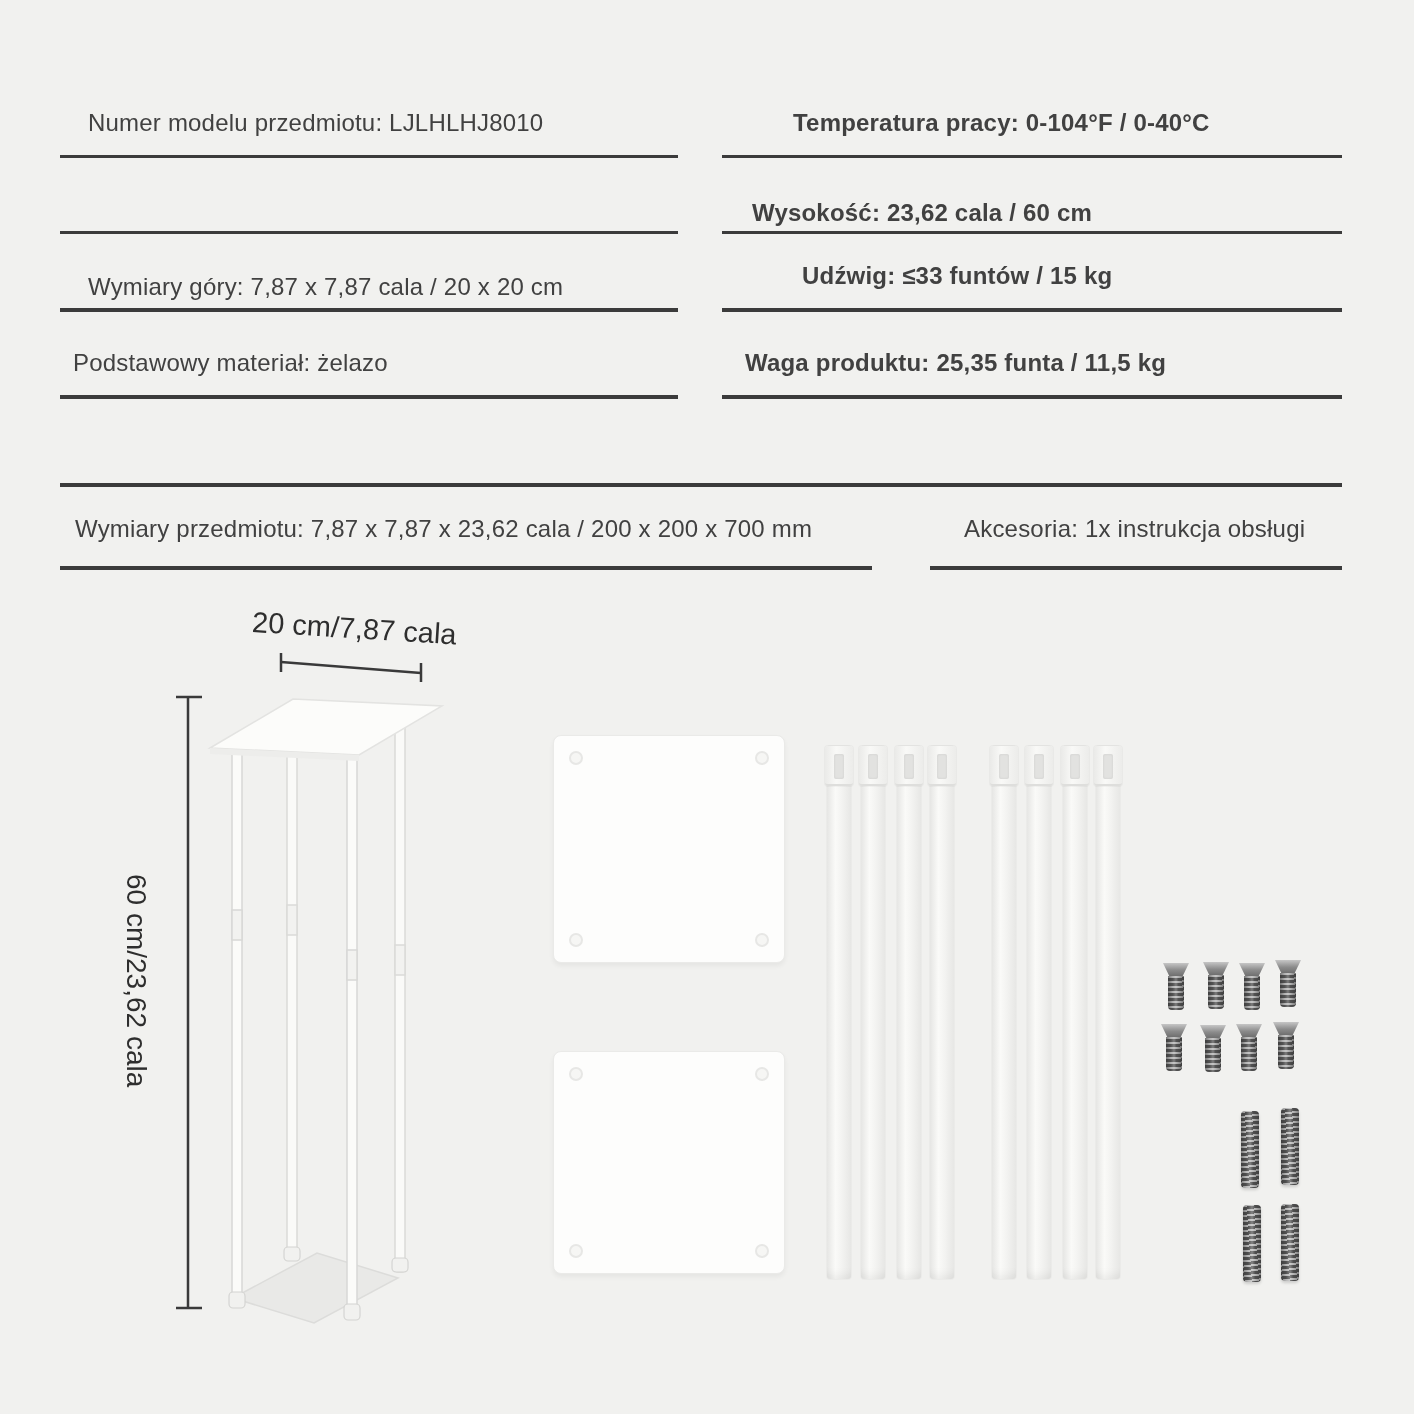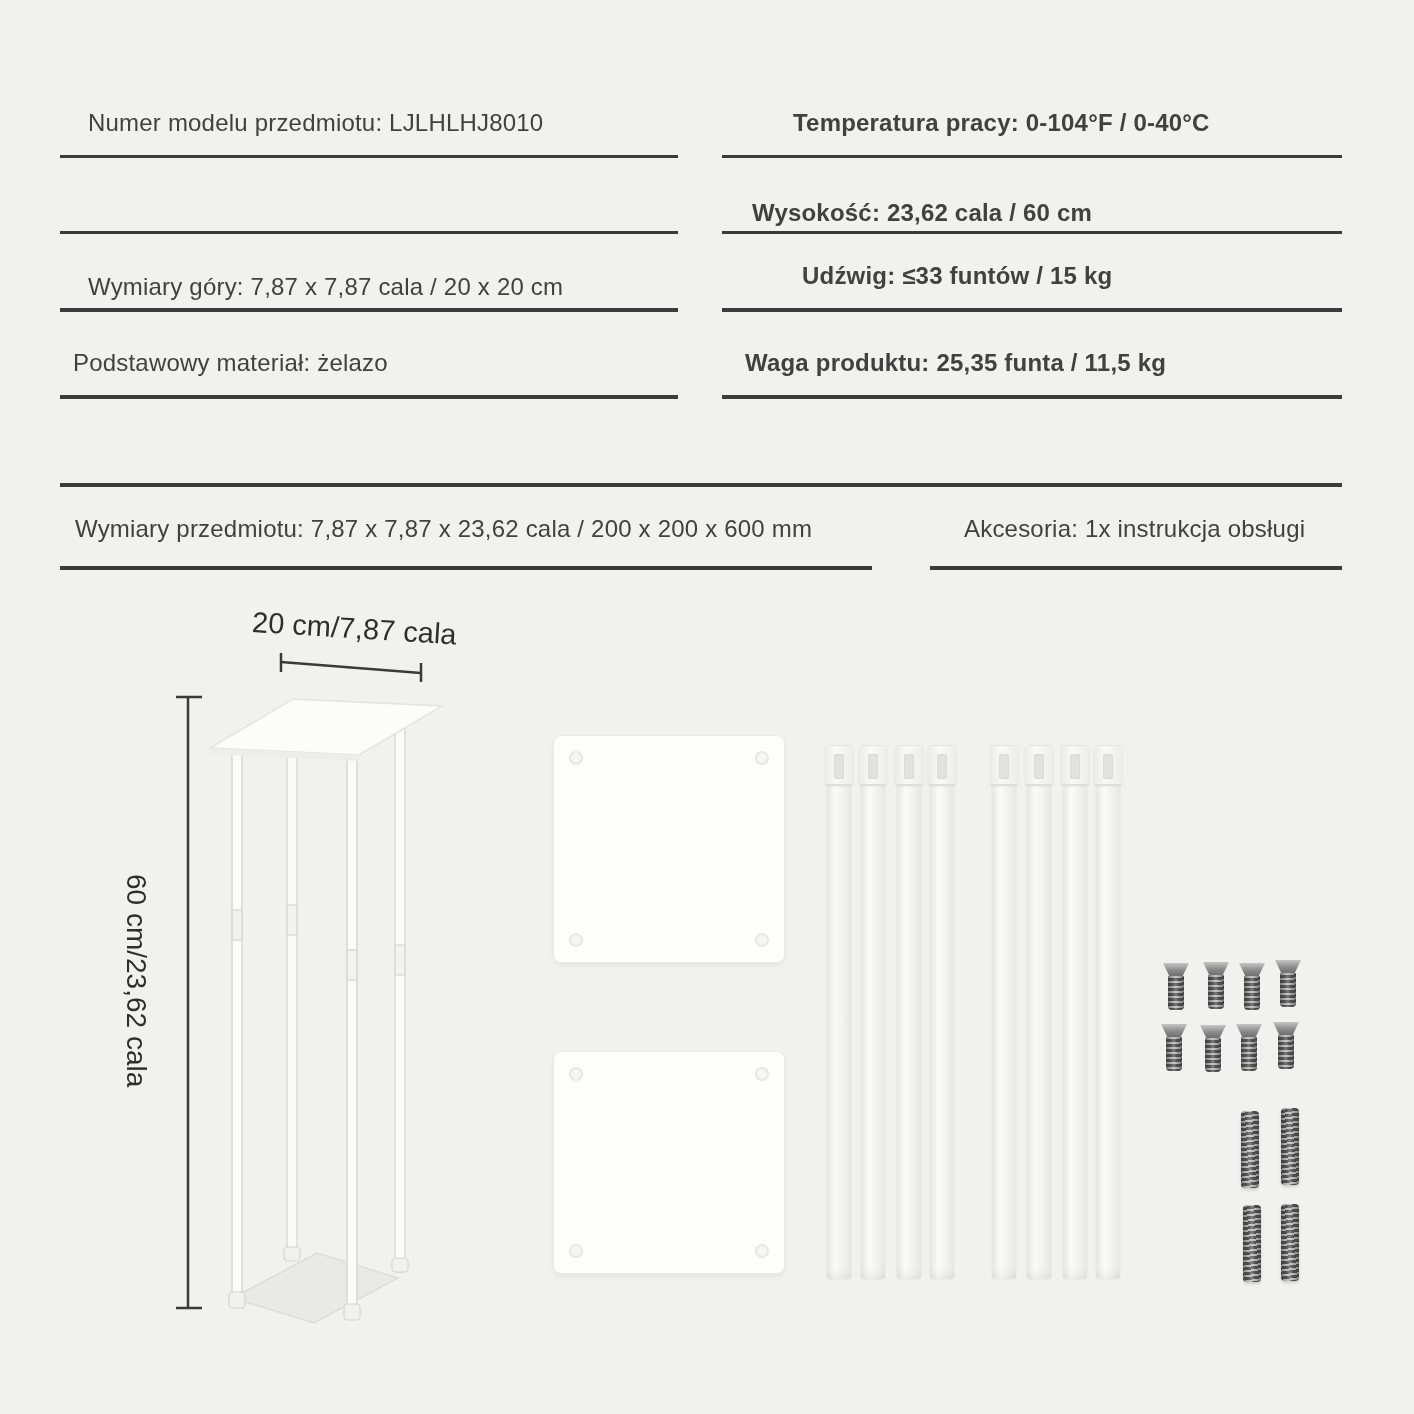--- a/index.html
+++ b/index.html
@@ -101,21 +101,21 @@
   <div class="rule" style="left:60px;top:308px;width:618px;"></div>
   <div class="rule" style="left:722px;top:308px;width:620px;"></div>
 
   <div class="cell cl" style="top:340px;padding-left:13px;">Podstawowy materiał: żelazo</div>
   <div class="cell cr" style="top:340px;padding-left:23px;">Waga produktu: 25,35 funta / 11,5 kg</div>
   <div class="rule" style="left:60px;top:395px;width:618px;"></div>
   <div class="rule" style="left:722px;top:395px;width:620px;"></div>
 
   <div class="rule" style="left:60px;top:483px;width:1282px;"></div>
 
-  <div class="cell" style="left:60px;width:812px;top:506px;padding-left:15px;">Wymiary przedmiotu: 7,87 x 7,87 x 23,62 cala / 200 x 200 x 600 mm</div>
+  <div class="cell" style="left:60px;width:812px;top:506px;padding-left:15px;">Wymiary przedmiotu: 7,87 x 7,87 x 23,62 cala / 200 x 200 x 700 mm</div>
   <div class="cell" style="left:930px;width:412px;top:506px;padding-left:34px;">Akcesoria: 1x instrukcja obsługi</div>
   <div class="rule" style="left:60px;top:566px;width:812px;"></div>
   <div class="rule" style="left:930px;top:566px;width:412px;"></div>
 
   <div class="dim-label" id="dim-width-label">20 cm/7,87 cala</div>
   <div class="dim-label" id="dim-height-label">60 cm/23,62 cala</div>
 
   <svg style="position:absolute;left:80px;top:600px;" width="400" height="790" viewBox="0 0 400 790">
 
     <g stroke="#3a3a3a" stroke-width="2.5">

